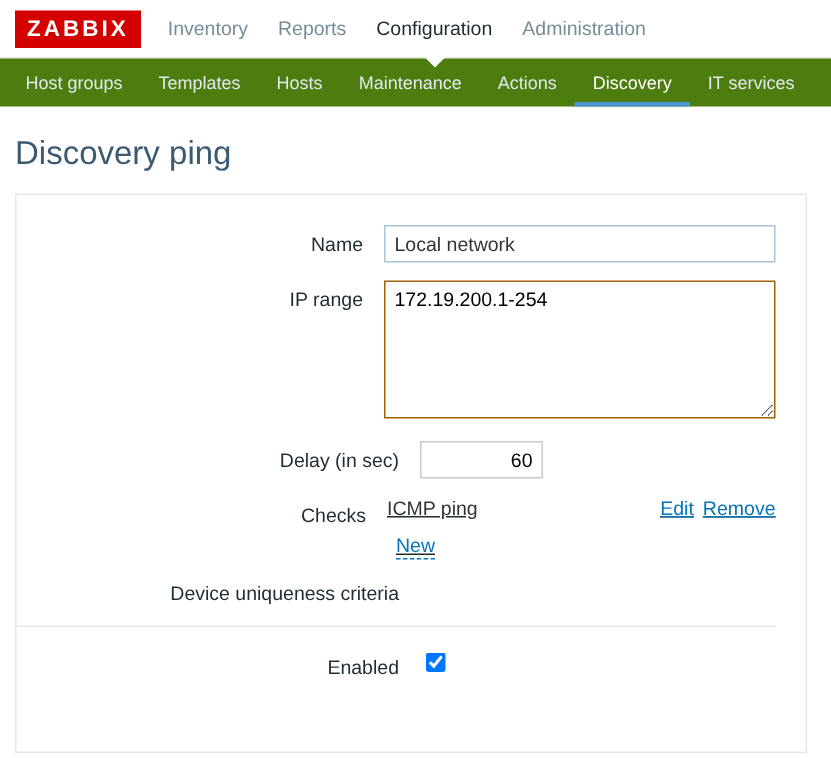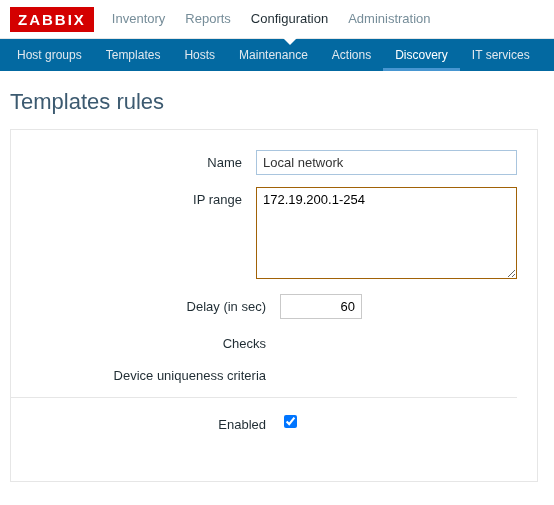--- a/index.html
+++ b/index.html
@@ -47,21 +47,21 @@
       margin-left: -7px;
       width: 0; height: 0;
       border-left: 7px solid transparent;
       border-right: 7px solid transparent;
       border-top: 7px solid #fff;
       z-index: 2;
     }
     .sub-nav {
       display: flex;
       align-items: center;
-      background: #0369a1;
+      background: #4d7c0f;
       height: 32px;
       padding: 0 5px;
     }
     .sub-nav-item {
       color: #e1e8ee;
       padding: 0 12px;
       font-size: 12px;
       height: 32px;
       line-height: 32px;
       cursor: pointer;
@@ -181,21 +181,21 @@
   <span class="sub-nav-item">Host groups</span>
   <span class="sub-nav-item">Templates</span>
   <span class="sub-nav-item">Hosts</span>
   <span class="sub-nav-item">Maintenance</span>
   <span class="sub-nav-item">Actions</span>
   <span class="sub-nav-item active">Discovery</span>
   <span class="sub-nav-item">IT services</span>
 </div>
 
 <div class="page">
-  <h1>Templates rules</h1>
+  <h1>Discovery ping</h1>
 
   <div class="form">
 
     <div class="row">
       <div class="label">Name</div>
       <div class="field">
         <input type="text" class="wide" value="Local network" style="">
       </div>
     </div>
 
@@ -209,20 +209,32 @@
 
     <div class="row">
       <div class="label">Delay (in sec)</div>
       <div class="field">
         <input type="text" class="narrow" value="60" style="">
       </div>
     </div>
 
     <div class="row">
       <div class="label">Checks</div>
+      <div class="field">
+        <div class="checks-box">
+          <div class="checks-line">
+            <span class="checks-name">ICMP ping</span>
+            <a class="link u">Edit</a>
+            <a class="link u">Remove</a>
+          </div>
+          <div>
+            <a class="link dashed">New</a>
+          </div>
+        </div>
+      </div>
     </div>
 
     <div class="row">
       <div class="label">Device uniqueness criteria</div>
     </div>
 
     <hr class="sep">
 
     <div class="row">
       <div class="label">Enabled</div>

